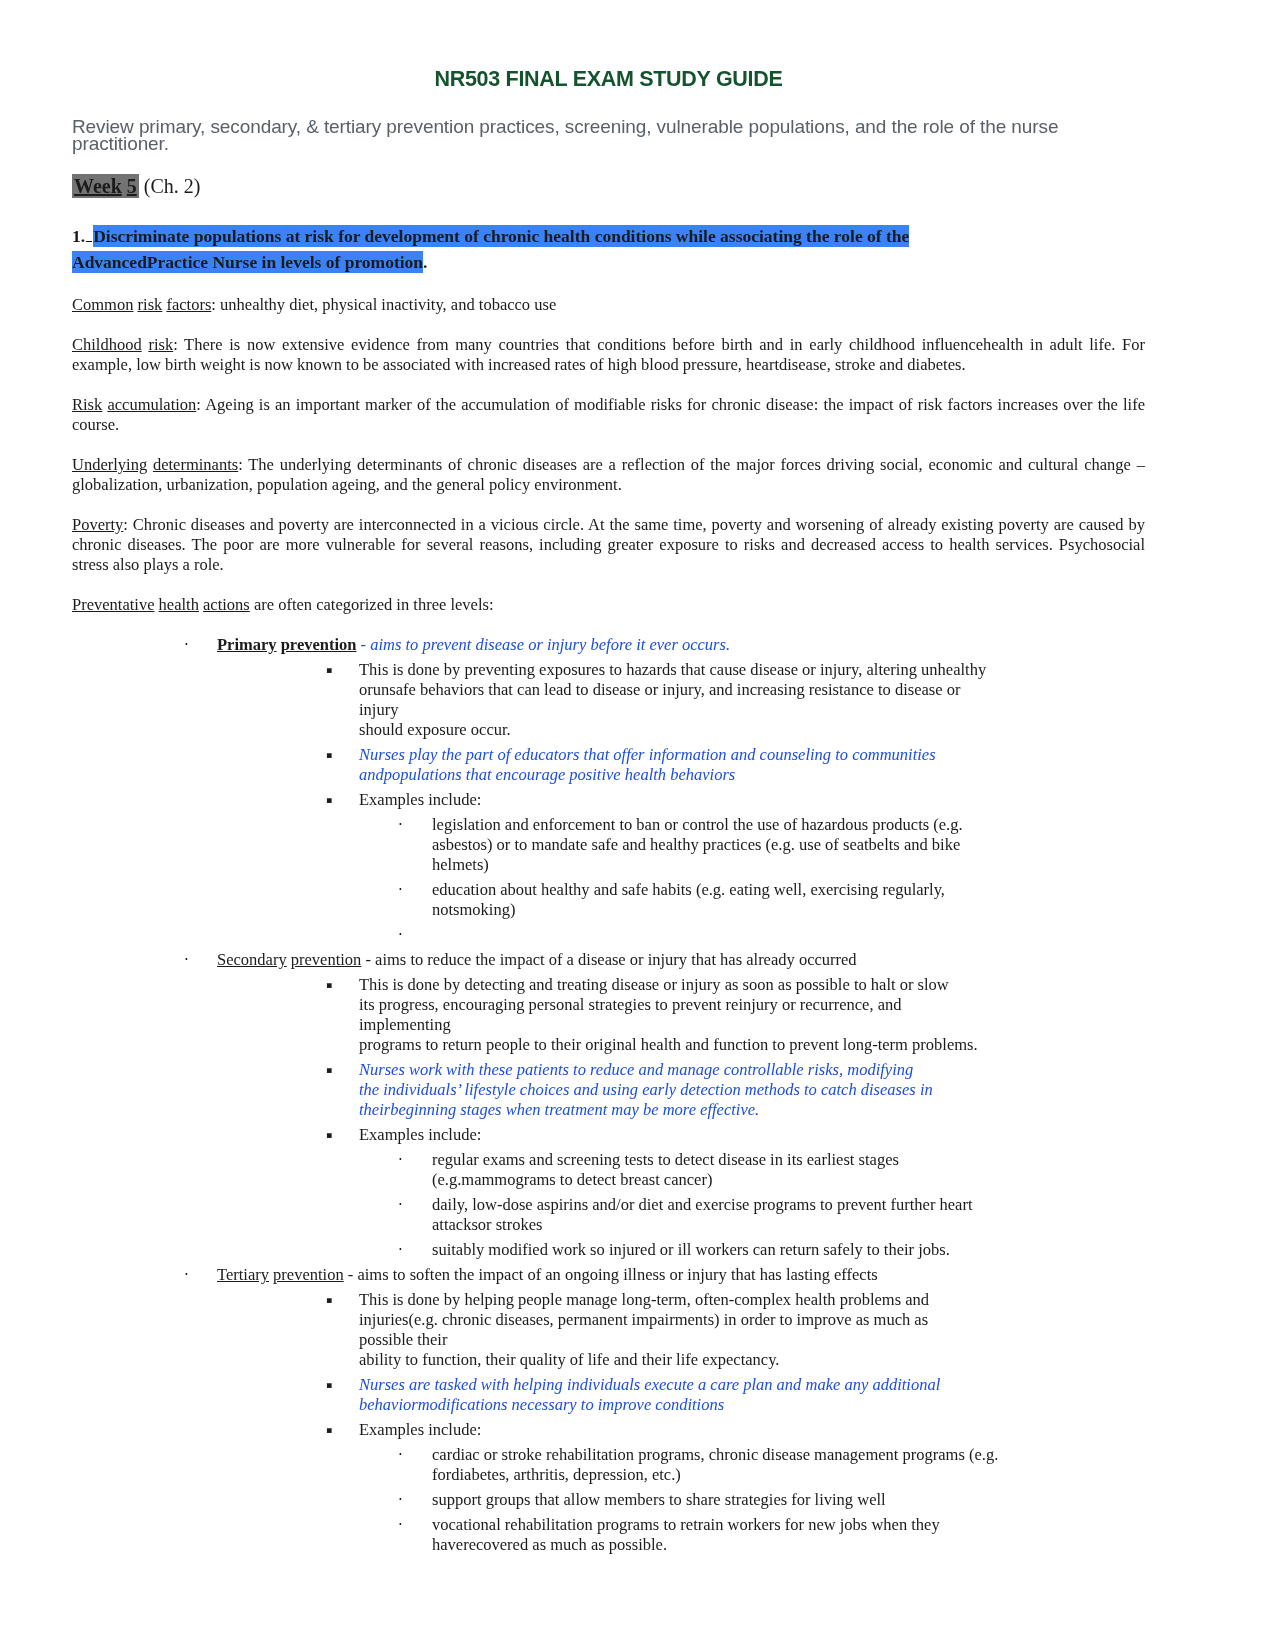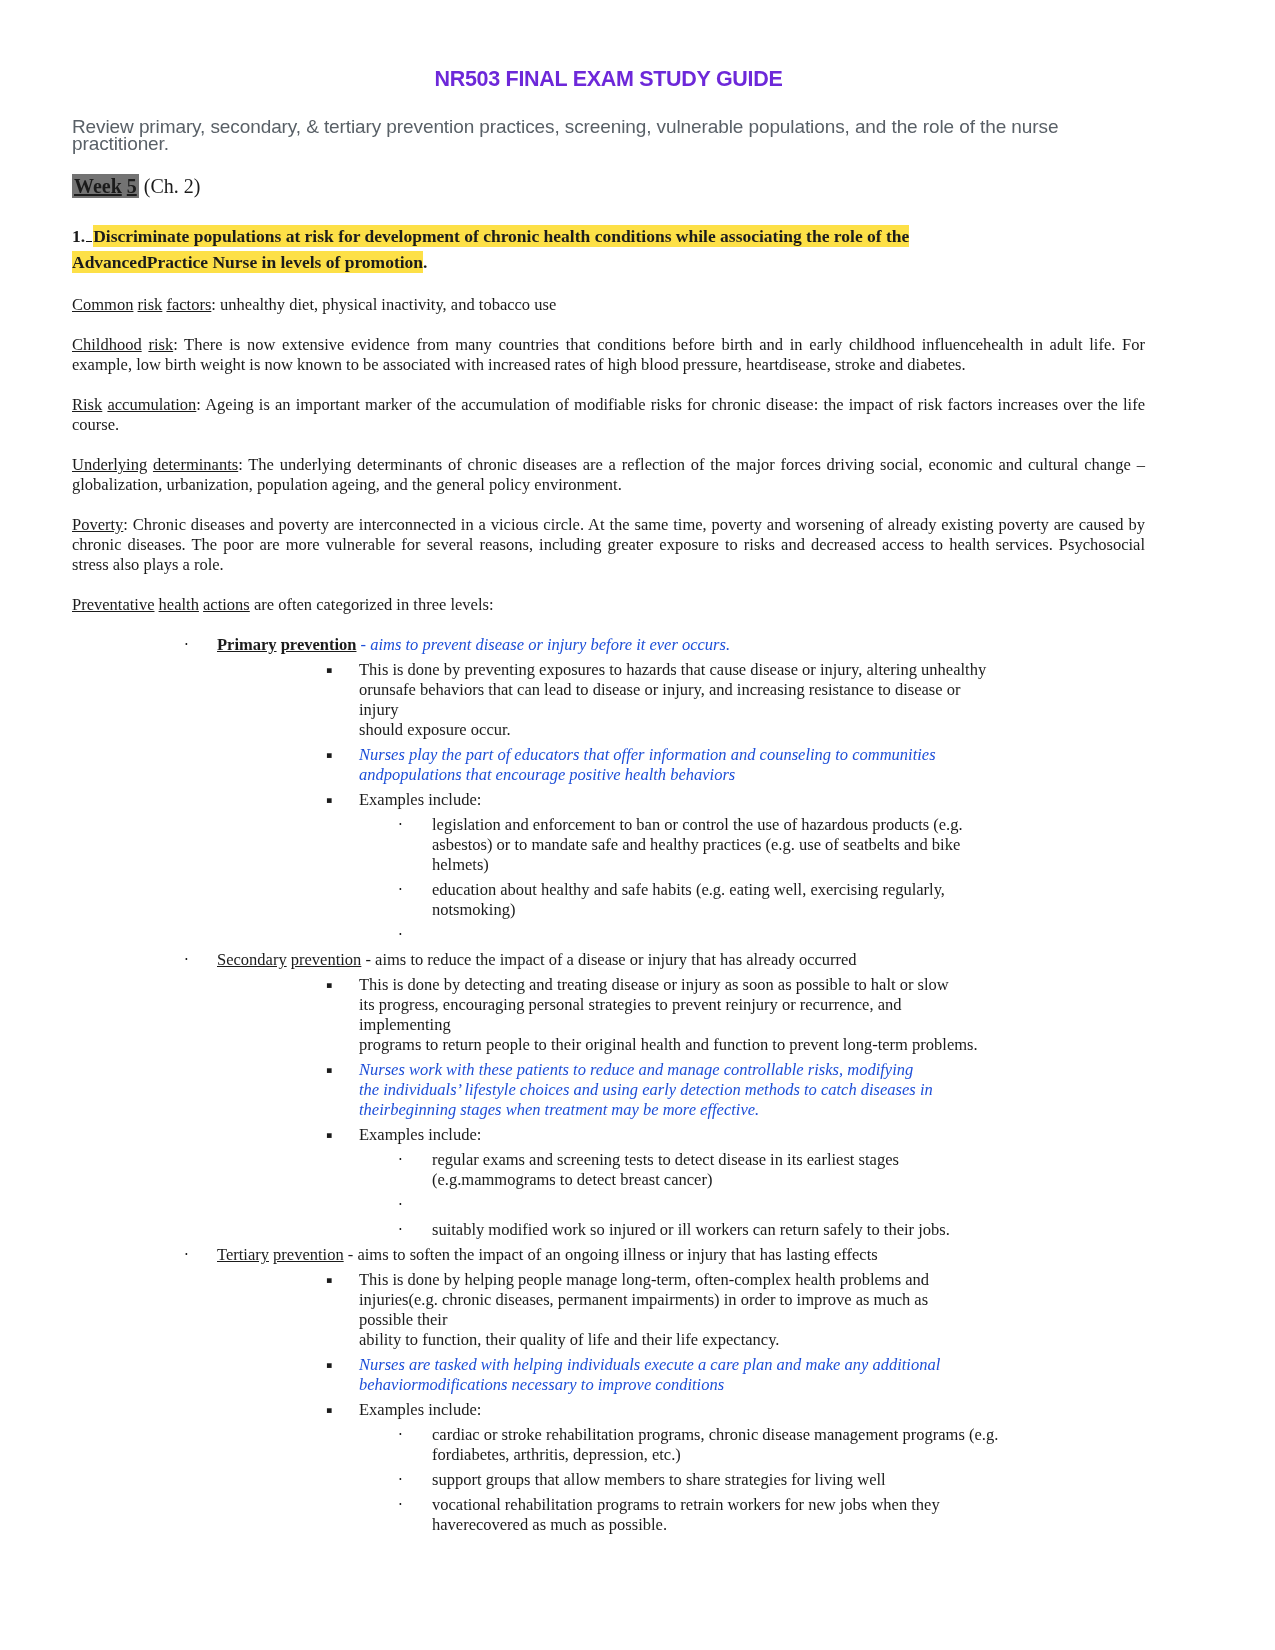--- a/index.html
+++ b/index.html
@@ -4,31 +4,31 @@
 <style>
   html,body{margin:0;padding:0;}
   body{
     width:1275px;height:1650px;background:#ffffff;overflow:hidden;
     font-family:"Liberation Serif", serif;color:#1b1b1b;
     font-size:16.5px;line-height:20px;
   }
   .page{padding:66px 130px 0 72px;}
   .doc-title{
     font-family:"Liberation Sans", sans-serif;font-weight:700;
-    font-size:21.5px;letter-spacing:-0.3px;color:#6d28d9;
+    font-size:21.5px;letter-spacing:-0.3px;color:#14532d;
     text-align:center;line-height:26px;
   }
   .intro{
     font-family:"Liberation Sans", sans-serif;font-size:19px;
     letter-spacing:-0.1px;color:#596067;margin-top:26px;line-height:17px;
   }
   .week{font-size:20px;line-height:27px;margin-top:21px;}
   .hl-green{background:#737373;font-weight:700;padding:1px 2px;}
   .objective{font-weight:700;font-size:17.5px;line-height:26px;margin-top:23px;}
-  .hl-yellow{background:#fde047;white-space:pre-line;padding:1px 0;}
+  .hl-yellow{background:#3b82f6;white-space:pre-line;padding:1px 0;}
   .uspace{display:inline-block;width:6px;border-bottom:1.5px solid #111;height:2px;margin:0 1px;}
   .para{margin:20px 0;text-align:justify;}
   .uw{text-decoration:underline;}
   .muted{color:#1d4ed8;font-style:italic;}
   .list{margin-top:20px;}
   .item{display:flex;margin-bottom:5px;}
   .item .marker{flex:none;font-family:"DejaVu Sans", sans-serif;color:#1b1b1b;}
   .lvl1{padding-left:112px;}
   .lvl2{padding-left:254px;}
   .lvl3{padding-left:326px;}
@@ -121,20 +121,22 @@
         <span class="marker">▪</span>
         <div class="text">Examples include:</div>
       </div>
       <div class="item lvl3">
         <span class="marker">·</span>
         <div class="text">regular exams and screening tests to detect disease in its earliest stages
 (e.g.mammograms to detect breast cancer)</div>
       </div>
       <div class="item lvl3">
         <span class="marker">·</span>
+        <div class="text">daily, low-dose aspirins and/or diet and exercise programs to prevent further heart
+attacksor strokes</div>
       </div>
       <div class="item lvl3">
         <span class="marker">·</span>
         <div class="text">suitably modified work so injured or ill workers can return safely to their jobs.</div>
       </div>
       <div class="item lvl1">
         <span class="marker">·</span>
         <div class="text"><span><span class="uw">Tertiary</span> <span class="uw">prevention</span></span><span> - aims to soften the impact of an ongoing illness or injury that has lasting effects</span></div>
       </div>
       <div class="item lvl2">

